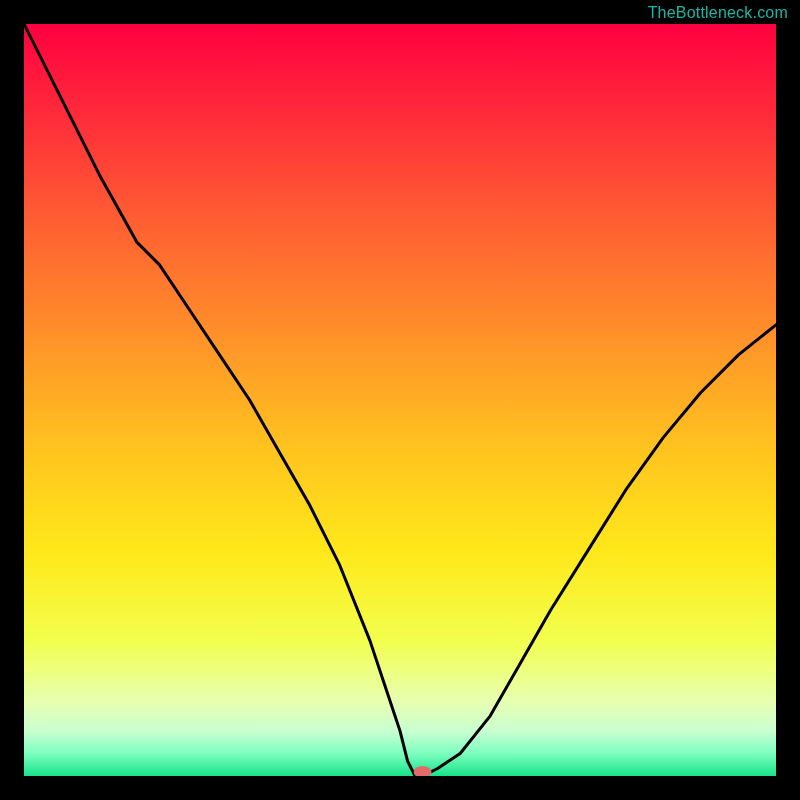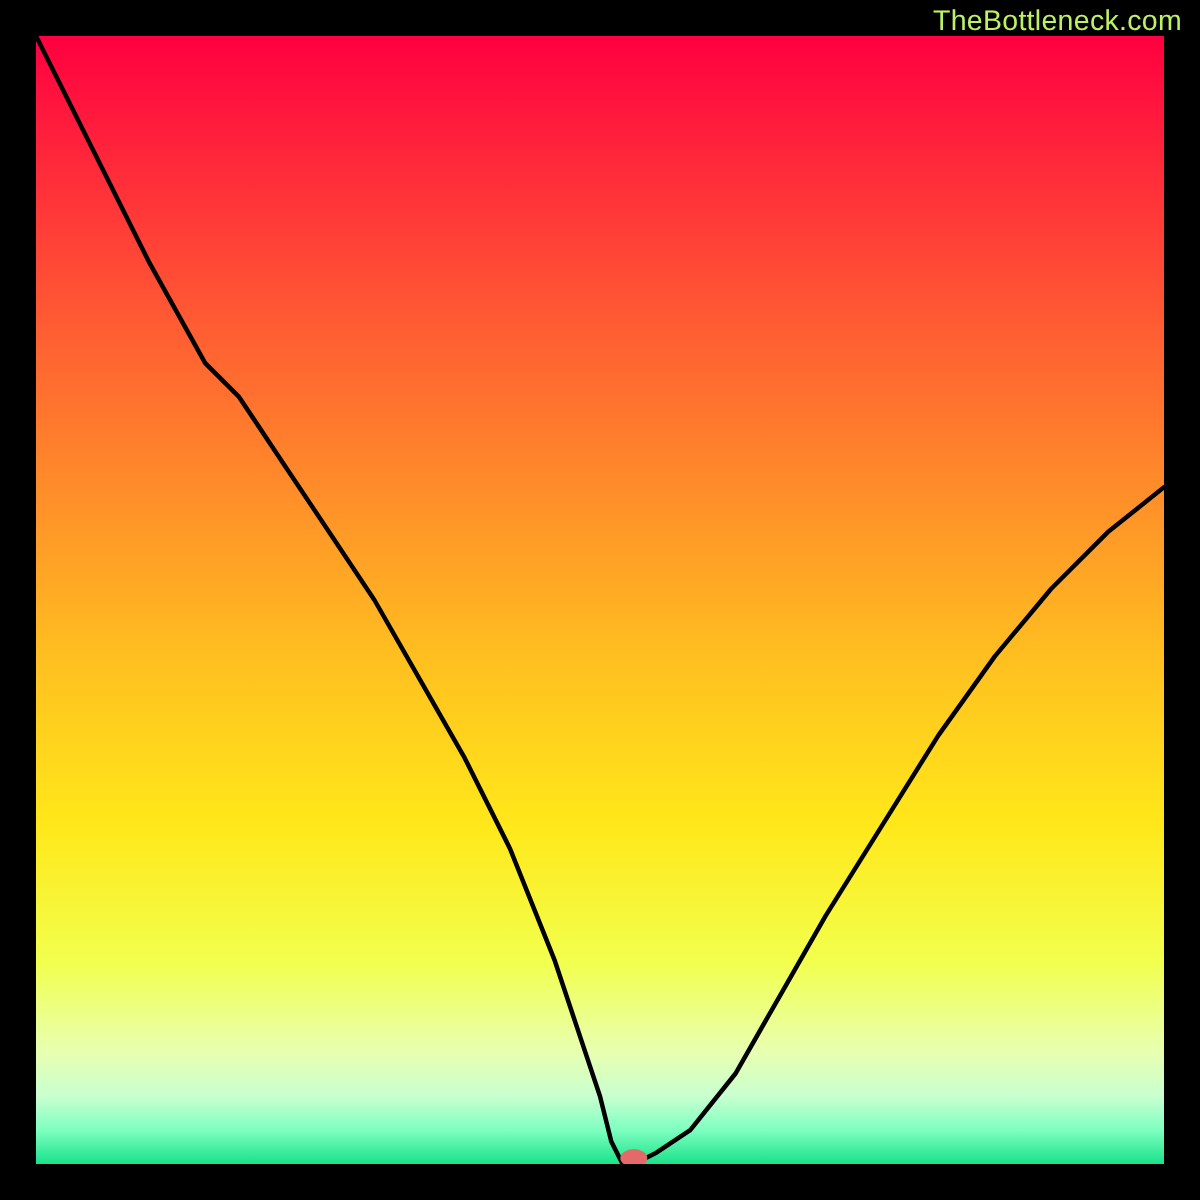--- a/index.html
+++ b/index.html
@@ -26,22 +26,22 @@
   }
   .plot-area svg {
     display: block;
     width: 752px;
     height: 752px;
   }
   .watermark {
     position: absolute;
     top: 4px;
     right: 12px;
-    color: #bef264;
-    font-size: 19px;
+    color: #14b8a6;
+    font-size: 16px;
     font-weight: 500;
     letter-spacing: 0.2px;
     user-select: none;
   }
 </style>
 </head>
 <body>
 
 <div class="frame">
 

